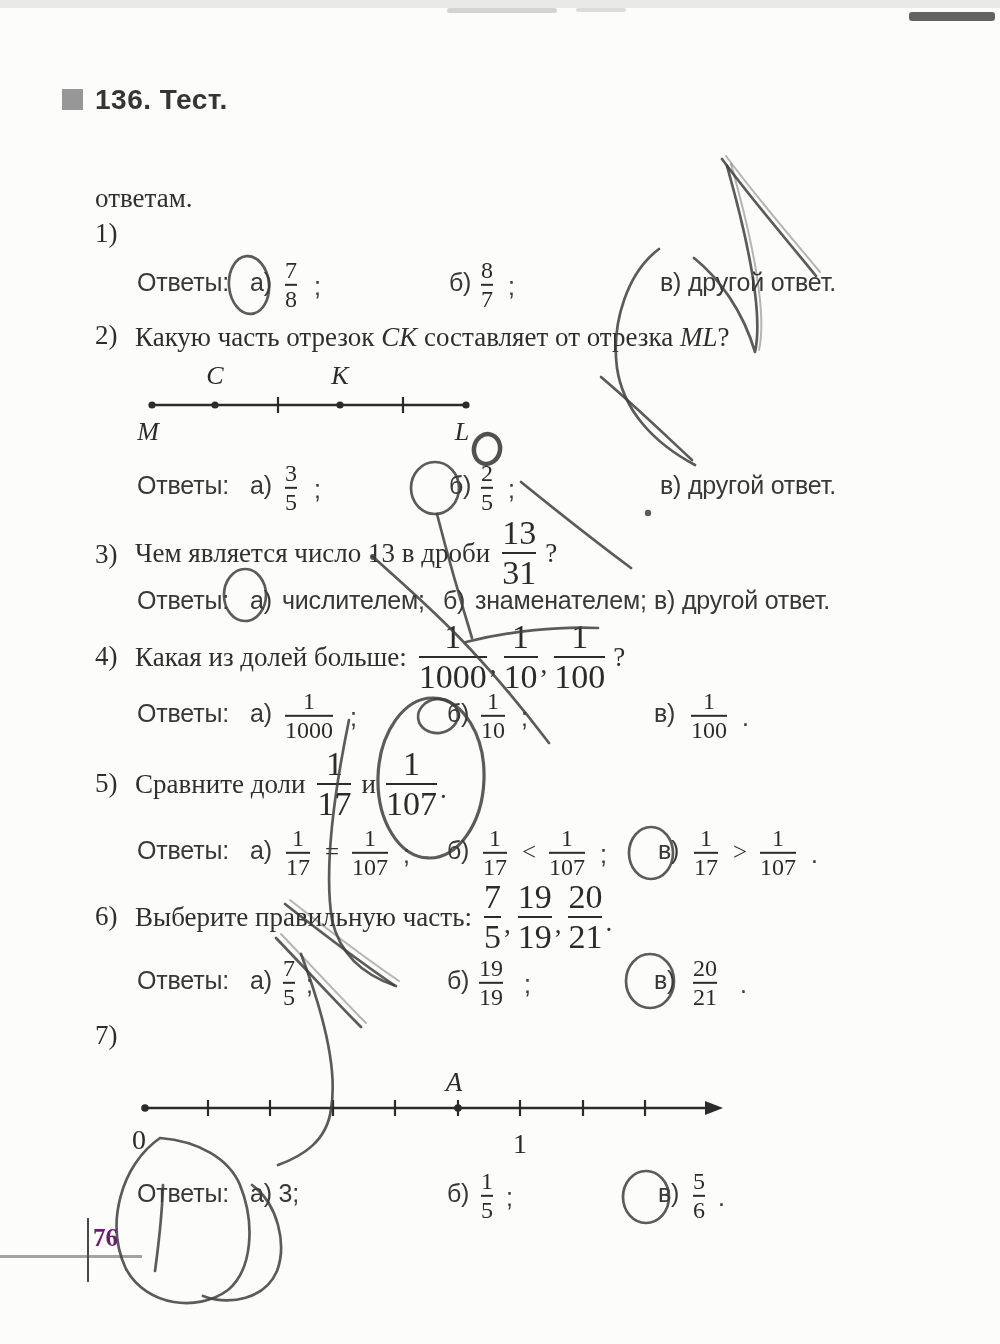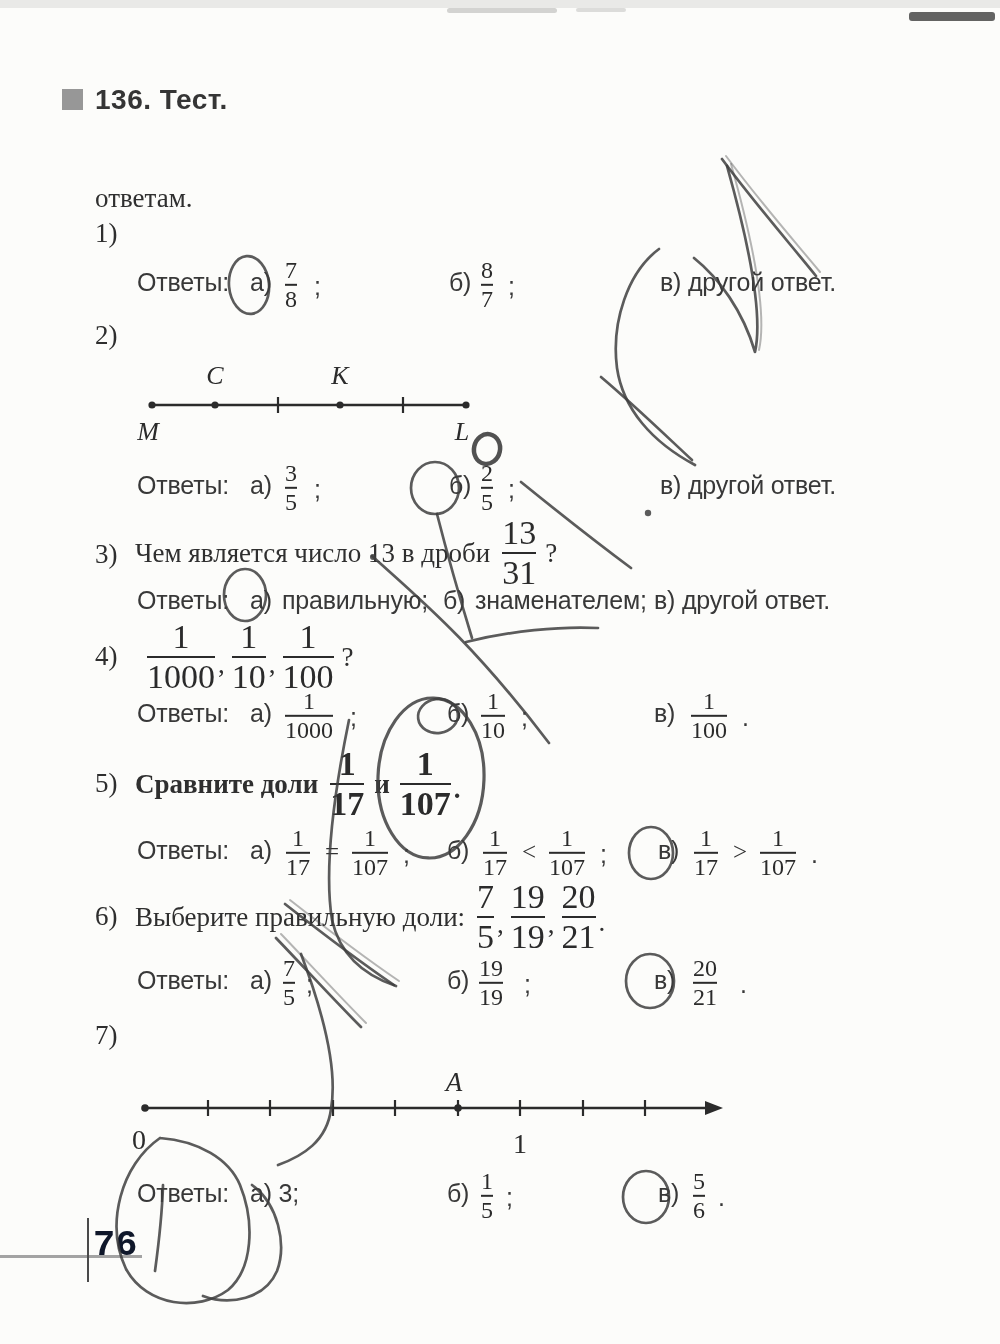--- a/index.html
+++ b/index.html
@@ -25,21 +25,21 @@
       letter-spacing:-0.2px;color:#383838;white-space:nowrap;}
   .sep{position:absolute;top:50%;transform:translateY(-45%);font-size:25px;color:#383838;
        font-family:"Liberation Sans","DejaVu Sans",sans-serif;}
   .op{position:absolute;top:50%;transform:translateY(-52%);font-size:25px;color:#323232;}
   .af{position:absolute;top:50%;transform:translateY(-50%);}
   .frac{display:inline-flex;flex-direction:column;align-items:center;
         font-family:"Liberation Serif","DejaVu Serif",serif;font-size:24px;line-height:1.05;
         color:#2b2b2b;padding:0 3px;vertical-align:middle;}
   .frac .fbar{align-self:stretch;height:2px;background:#2b2b2b;margin:1px 0;}
   .frac.big{font-size:34px;}
-  .ftr-num{font-family:Liberation Mono, monospace;font-weight:bold;font-size:37px;color:#0f172a;}
+  .ftr-num{font-family:Liberation Serif, serif;font-weight:bold;font-size:25px;color:#701a75;}
   svg text{fill:#2b2b2b;}
   .pen{stroke:var(--pen,#3e3e3e);fill:none;stroke-width:2.7;stroke-linecap:round;stroke-linejoin:round;opacity:0.85;}
   .pen-light{stroke:var(--pen,#3e3e3e);fill:none;stroke-width:2;stroke-linecap:round;opacity:0.38;}
   .pen-thick{stroke:var(--pen,#3e3e3e);fill:none;stroke-width:4.5;stroke-linecap:round;opacity:0.9;}
   .pen-fill{fill:var(--pen,#3e3e3e);opacity:0.85;}
   .smudge{position:absolute;border-radius:3px;}
 </style>
 </head>
 <body>
 
@@ -71,20 +71,23 @@
     <span class="af frac" style="left:478px;">
         <span class="fnum">8</span>
         <span class="fbar"></span>
         <span class="fden">7</span>
       </span>
     <span class="sep" style="left:508px;">;</span>
     <span class="ap" style="left:660px;">в) другой ответ.</span>
   </div>
 
   <div class="abs qnum" style="left:95px;top:312px;">2)</div>
+  <div class="abs qtext" style="left:135px;top:312px;">
+    <span>Какую часть отрезок </span><span class="it">CK</span><span> составляет от отрезка </span><span class="it">ML</span><span>?</span>
+  </div>
   <svg class="abs" style="left:128px;top:352px;" width="362" height="86" viewBox="0 0 362 86">
     <line x1="24" y1="45" x2="338" y2="45" stroke="#2b2b2b" stroke-width="2.4"></line>
     <line x1="150" y1="37" x2="150" y2="53" stroke="#2b2b2b" stroke-width="2.2"></line>
     <line x1="275" y1="37" x2="275" y2="53" stroke="#2b2b2b" stroke-width="2.2"></line>
     <circle cx="24" cy="45" r="3.6" fill="#2b2b2b"></circle>
     <circle cx="87" cy="45" r="3.6" fill="#2b2b2b"></circle>
     <circle cx="212" cy="45" r="3.6" fill="#2b2b2b"></circle>
     <circle cx="338" cy="45" r="3.6" fill="#2b2b2b"></circle>
     <text x="87" y="24" text-anchor="middle" font-size="26" font-style="italic" font-family="Liberation Serif, serif">C</text>
     <text x="212" y="24" text-anchor="middle" font-size="26" font-style="italic" font-family="Liberation Serif, serif">K</text>
@@ -116,28 +119,29 @@
     <span class="frac big" style="margin-left:9px;">
         <span class="fnum">13</span>
         <span class="fbar"></span>
         <span class="fden">31</span>
       </span>
     <span class="qm" style="margin-left:6px;">?</span>
   </div>
   <div class="ansrow" style="top:574px;height:36px;">
     <span class="ap" style="left:137px;transform:translateY(-50%);">Ответы:</span>
     <span class="ap" style="left:250px;transform:translateY(-50%);">а)</span>
-    <span class="ap" style="left:282px;transform:translateY(-50%);">правильную;</span>
+    <span class="ap" style="left:282px;transform:translateY(-50%);">числителем;</span>
     <span class="ap" style="left:443px;transform:translateY(-50%);">б)</span>
     <span class="ap" style="left:475px;transform:translateY(-50%);">знаменателем;</span>
     <span class="ap" style="left:654px;transform:translateY(-50%);">в) другой ответ.</span>
   </div>
 
   <div class="abs qnum" style="left:95px;top:633px;">4)</div>
   <div class="qrow" style="left:135px;top:620px;">
+    <span class="t">Какая из долей больше:</span>
     <span class="frac big" style="margin-left:9px;">
         <span class="fnum">1</span>
         <span class="fbar"></span>
         <span class="fden">1000</span>
       </span>
     <span class="comma">,</span>
     <span class="frac big" style="margin-left:4px;">
         <span class="fnum">1</span>
         <span class="fbar"></span>
         <span class="fden">10</span>
@@ -169,21 +173,21 @@
     <span class="ap" style="left:654px;">в)</span>
     <span class="af frac" style="left:688px;">
         <span class="fnum">1</span>
         <span class="fbar"></span>
         <span class="fden">100</span>
       </span>
     <span class="sep" style="left:742px;">.</span>
   </div>
 
   <div class="abs qnum" style="left:95px;top:760px;">5)</div>
-  <div class="qrow" style="left:135px;top:747px;font-weight:bold;">
+  <div class="qrow" style="left:135px;top:747px;">
     <span class="t">Сравните доли</span>
     <span class="frac big" style="margin-left:9px;">
         <span class="fnum">1</span>
         <span class="fbar"></span>
         <span class="fden">17</span>
       </span>
     <span class="t" style="margin-left:7px;">и</span>
     <span class="frac big" style="margin-left:7px;">
         <span class="fnum">1</span>
         <span class="fbar"></span>
@@ -229,21 +233,21 @@
     <span class="af frac" style="left:757px;">
         <span class="fnum">1</span>
         <span class="fbar"></span>
         <span class="fden">107</span>
       </span>
     <span class="sep" style="left:811px;">.</span>
   </div>
 
   <div class="abs qnum" style="left:95px;top:893px;">6)</div>
   <div class="qrow" style="left:135px;top:880px;">
-    <span class="t">Выберите правильную доли:</span>
+    <span class="t">Выберите правильную часть:</span>
     <span class="frac big" style="margin-left:9px;">
         <span class="fnum">7</span>
         <span class="fbar"></span>
         <span class="fden">5</span>
       </span>
     <span class="comma">,</span>
     <span class="frac big" style="margin-left:4px;">
         <span class="fnum">19</span>
         <span class="fbar"></span>
         <span class="fden">19</span>

